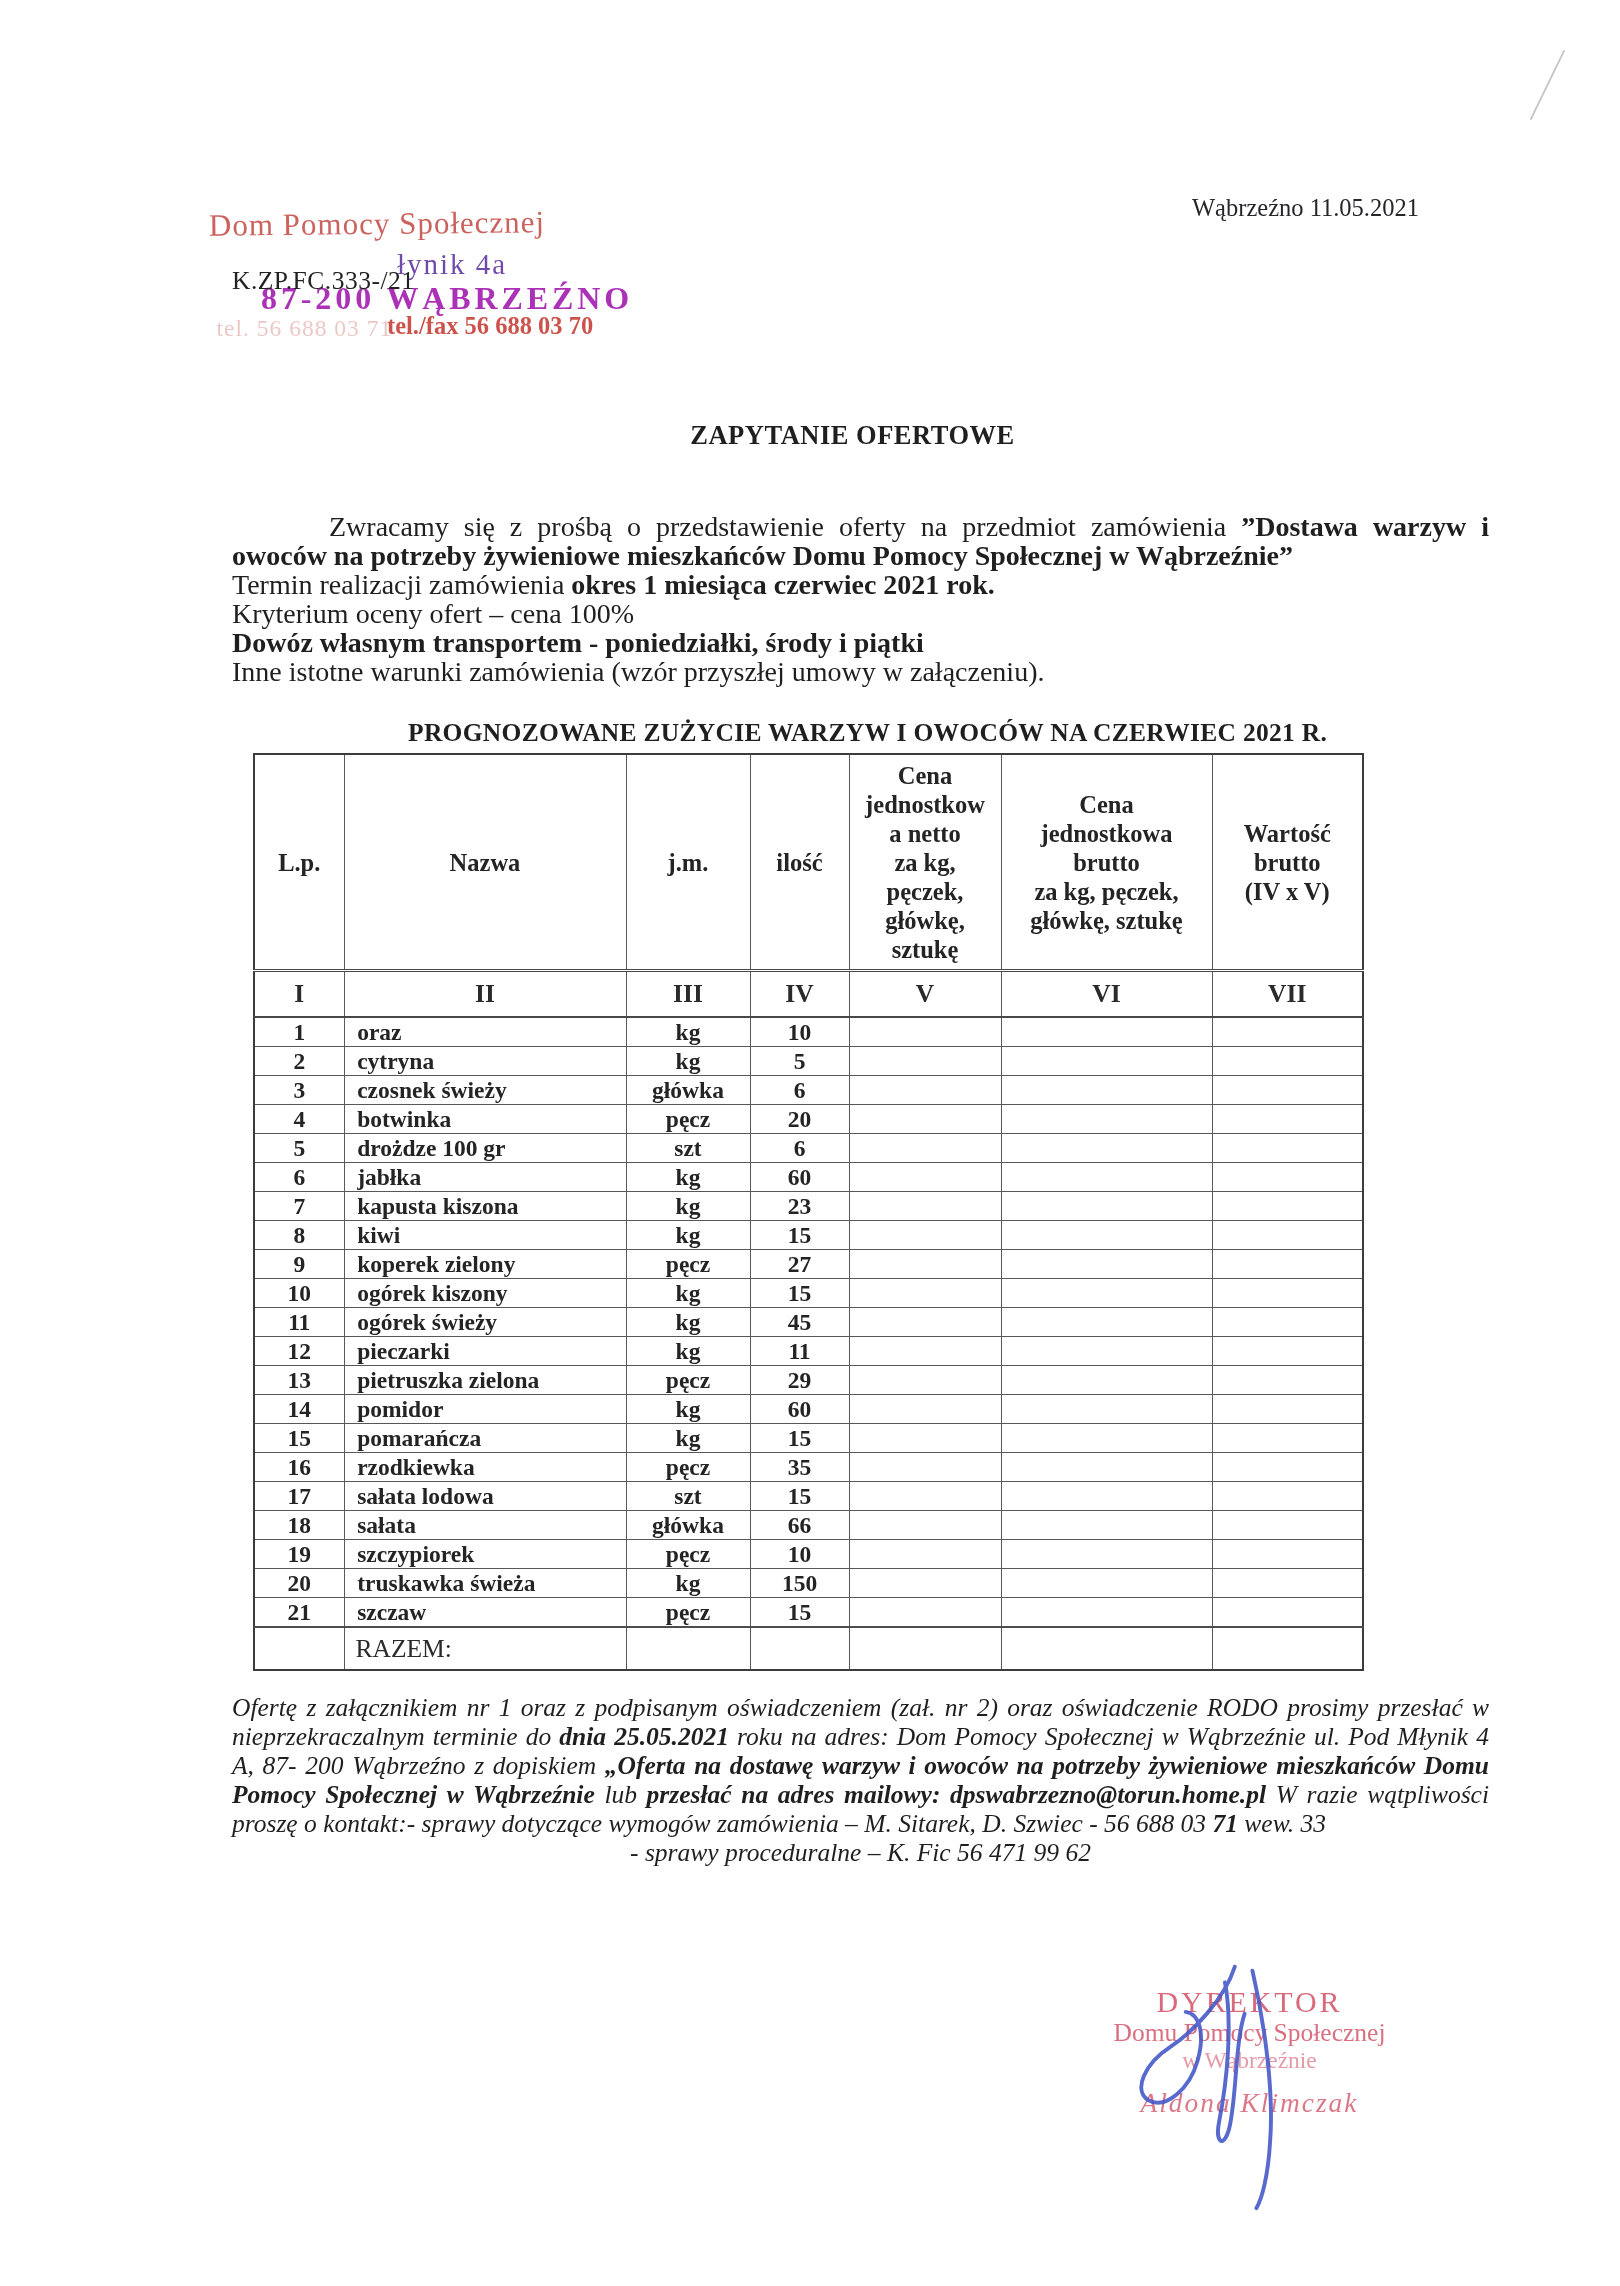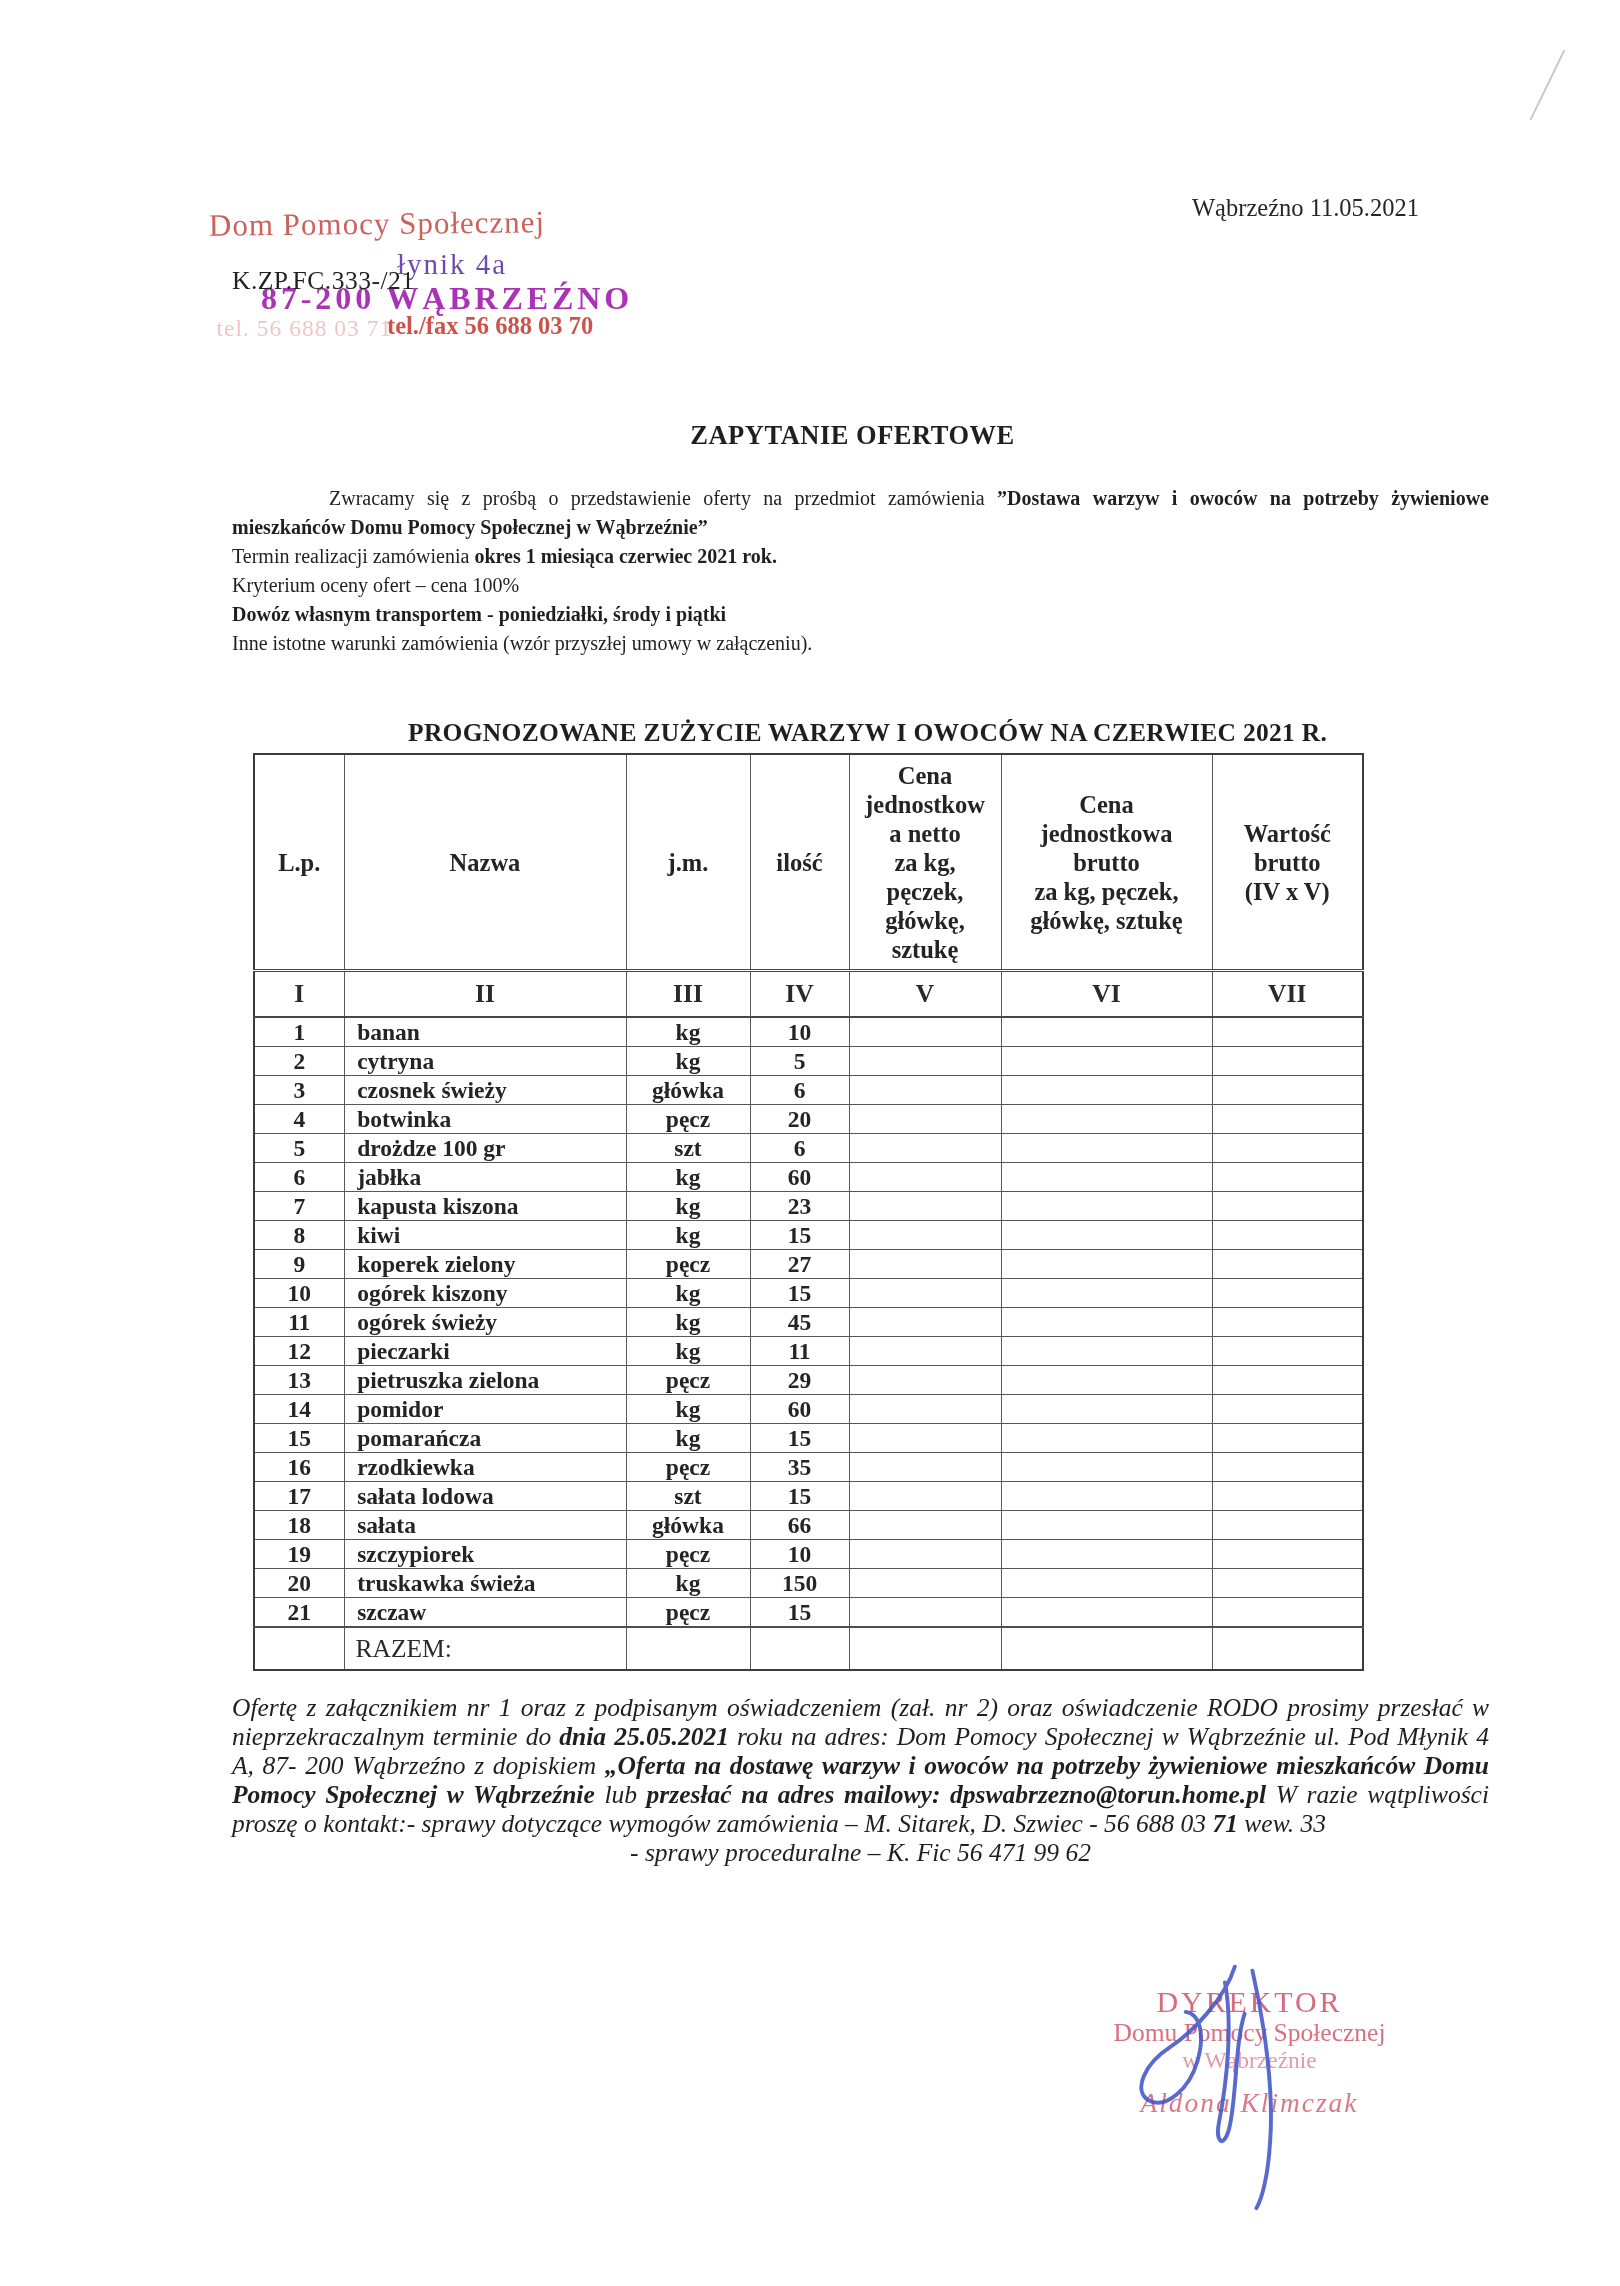--- a/index.html
+++ b/index.html
@@ -40,22 +40,22 @@
     position:absolute;left:1192px;top:194px;font-size:24.5px;color:#26262a;white-space:nowrap;
   }
   
   .pen-mark{position:absolute;left:1521px;top:47px;}
   
   .doc-title{
     position:absolute;left:578px;top:420px;width:549px;
     text-align:center;font-size:26.5px;font-weight:bold;letter-spacing:0.5px;white-space:nowrap;
   }
   .intro{
-    position:absolute;left:232px;top:484px;width:1257px;
-    font-size:20px;line-height:29px;
+    position:absolute;left:232px;top:512px;width:1257px;
+    font-size:28px;line-height:29px;
   }
   .intro p{margin:0;text-align:justify;text-indent:97px;}
   .b{font-weight:bold;}
   .table-title{
     position:absolute;left:408px;top:718px;width:904px;
     text-align:right;font-size:25.5px;font-weight:bold;letter-spacing:0.3px;white-space:nowrap;
   }
   
   .grid-wrap{position:absolute;left:253px;top:753px;}
   table.grid{
@@ -181,21 +181,21 @@
           <td>III</td>
           <td>IV</td>
           <td>V</td>
           <td>VI</td>
           <td>VII</td>
         </tr>
       </thead>
       <tbody class="rows" id="rows-body">
           <tr>
             <td class="cc">1</td>
-            <td class="cl">banan</td>
+            <td class="cl">oraz</td>
             <td class="cc">kg</td>
             <td class="cc">10</td>
             <td class="cc"></td>
             <td class="cc"></td>
             <td class="cc"></td>
           </tr>
           <tr>
             <td class="cc">2</td>
             <td class="cl">cytryna</td>
             <td class="cc">kg</td>

